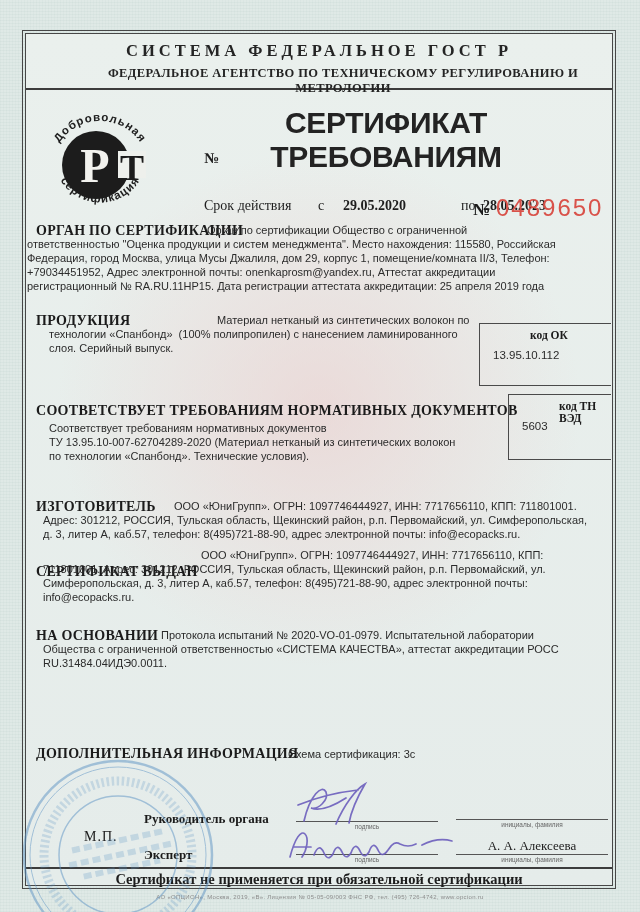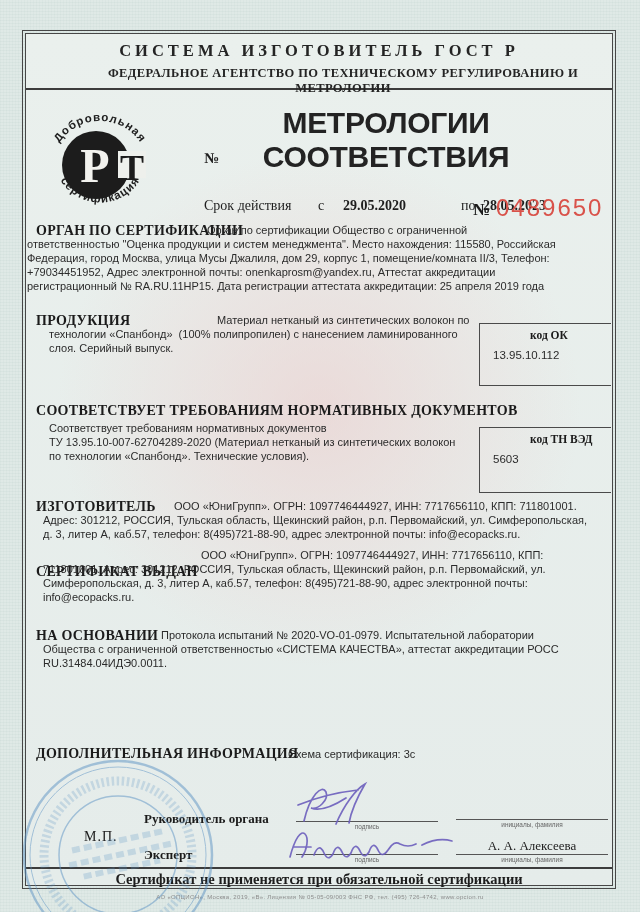--- a/index.html
+++ b/index.html
@@ -54,42 +54,42 @@
 </style>
 </head>
 <body>
 
 <div class="texture"></div>
 
 <div class="frame">
   <div class="frame-inner">
 
     <div class="hdr">
-      <div class="hdr-l1">СИСТЕМА ИЗГОТОВИТЕЛЬ ГОСТ Р</div>
+      <div class="hdr-l1">СИСТЕМА ФЕДЕРАЛЬНОЕ ГОСТ Р</div>
       <div class="hdr-l2">ФЕДЕРАЛЬНОЕ АГЕНТСТВО ПО ТЕХНИЧЕСКОМУ РЕГУЛИРОВАНИЮ И МЕТРОЛОГИИ</div>
     </div>
 
     <svg class="logo" width="124" height="126" viewBox="0 0 124 126">
       <defs>
         <path id="arcT" d="M 13,74 A 49,49 0 0 1 111,74" fill="none"></path>
         <path id="arcB" d="M 18,76 A 47,47 0 0 0 106,76" fill="none"></path>
       </defs>
       <text font-family="Liberation Sans, sans-serif" font-size="11.5" font-weight="bold" fill="#1d1d1d" letter-spacing="1">
         <textPath href="#arcT" startOffset="50%" text-anchor="middle">Добровольная</textPath>
       </text>
       <text font-family="Liberation Sans, sans-serif" font-size="11.5" font-weight="bold" fill="#1d1d1d" letter-spacing="1">
         <textPath href="#arcB" startOffset="50%" text-anchor="middle">сертификация</textPath>
       </text>
       <circle cx="58" cy="69" r="34" fill="#1c1c1c"></circle>
       <rect x="80" y="55" width="28" height="27" fill="#eef0ec"></rect>
       <text x="57" y="86" text-anchor="middle" font-family="Liberation Serif, serif" font-weight="bold" font-size="48" fill="#f2f2ee">Р</text>
       <text x="94" y="84" text-anchor="middle" font-family="Liberation Serif, serif" font-weight="bold" font-size="36" fill="#1c1c1c">Т</text>
     </svg>
 
-    <div class="title">МЕТРОЛОГИИ СООТВЕТСТВИЯ</div>
+    <div class="title">СЕРТИФИКАТ ТРЕБОВАНИЯМ</div>
 
     <div class="numrow" style="left:178px;">№</div>
 
     <div class="vrow" style="left:178px;font-weight:normal;">Срок действия</div>
     <div class="vrow" style="left:292px;font-weight:normal;">с</div>
     <div class="vrow" style="left:317px;">29.05.2020</div>
     <div class="vrow" style="left:435px;font-weight:normal;">по</div>
     <div class="vrow" style="left:457px;">28.05.2023</div>
 
     <div class="formno-sign">№</div>
@@ -108,21 +108,21 @@
 слоя. Серийный выпуск.</div>
     <div class="codebox" style="top:289px;height:61px;">
       <div class="cl">код ОК</div>
       <div class="cv">13.95.10.112</div>
     </div>
 
     <div class="sec-h" style="top:369px;">СООТВЕТСТВУЕТ ТРЕБОВАНИЯМ НОРМАТИВНЫХ ДОКУМЕНТОВ</div>
     <div class="sec-t" style="left:23px;top:387px;width:412px;">Соответствует требованиям нормативных документов
 ТУ 13.95.10-007-62704289-2020 (Материал нетканый из синтетических волокон
 по технологии «Спанбонд». Технические условия).</div>
-    <div class="codebox" style="top:393px;height:64px;">
+    <div class="codebox" style="top:360px;height:64px;margin-left:29px;">
       <div class="cl">код ТН ВЭД</div>
       <div class="cv">5603</div>
     </div>
 
     <div class="sec-h" style="top:465px;">ИЗГОТОВИТЕЛЬ</div>
     <div class="sec-t" style="left:17px;top:465px;width:560px;text-indent:131px;">ООО «ЮниГрупп». ОГРН: 1097746444927, ИНН: 7717656110, КПП: 711801001.
 Адрес: 301212, РОССИЯ, Тульская область, Щекинский район, р.п. Первомайский, ул. Симферопольская,
 д. 3, литер А, каб.57, телефон: 8(495)721-88-90, адрес электронной почты: info@ecopacks.ru.</div>
 
     <div class="sec-h" style="top:530px;">СЕРТИФИКАТ ВЫДАН</div>

